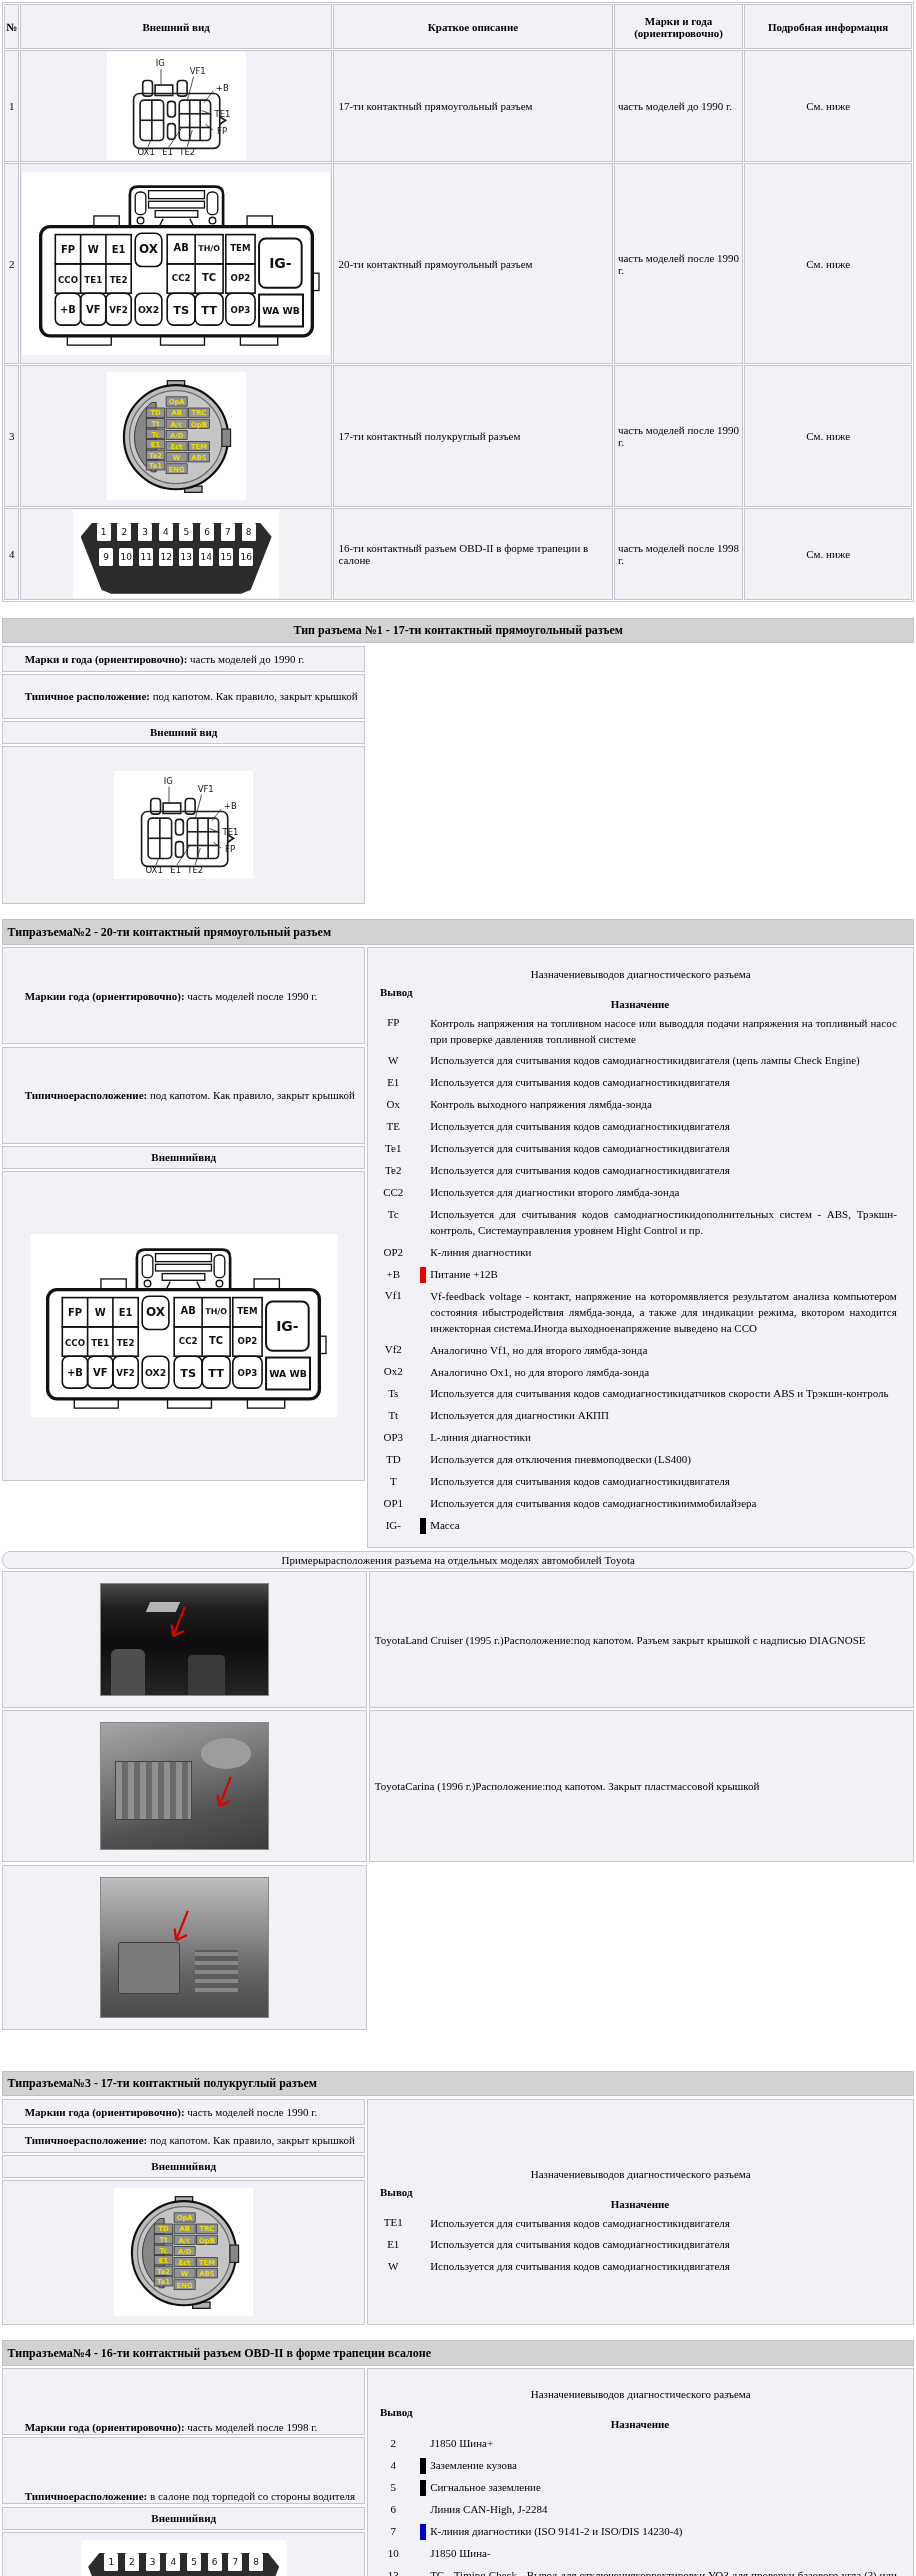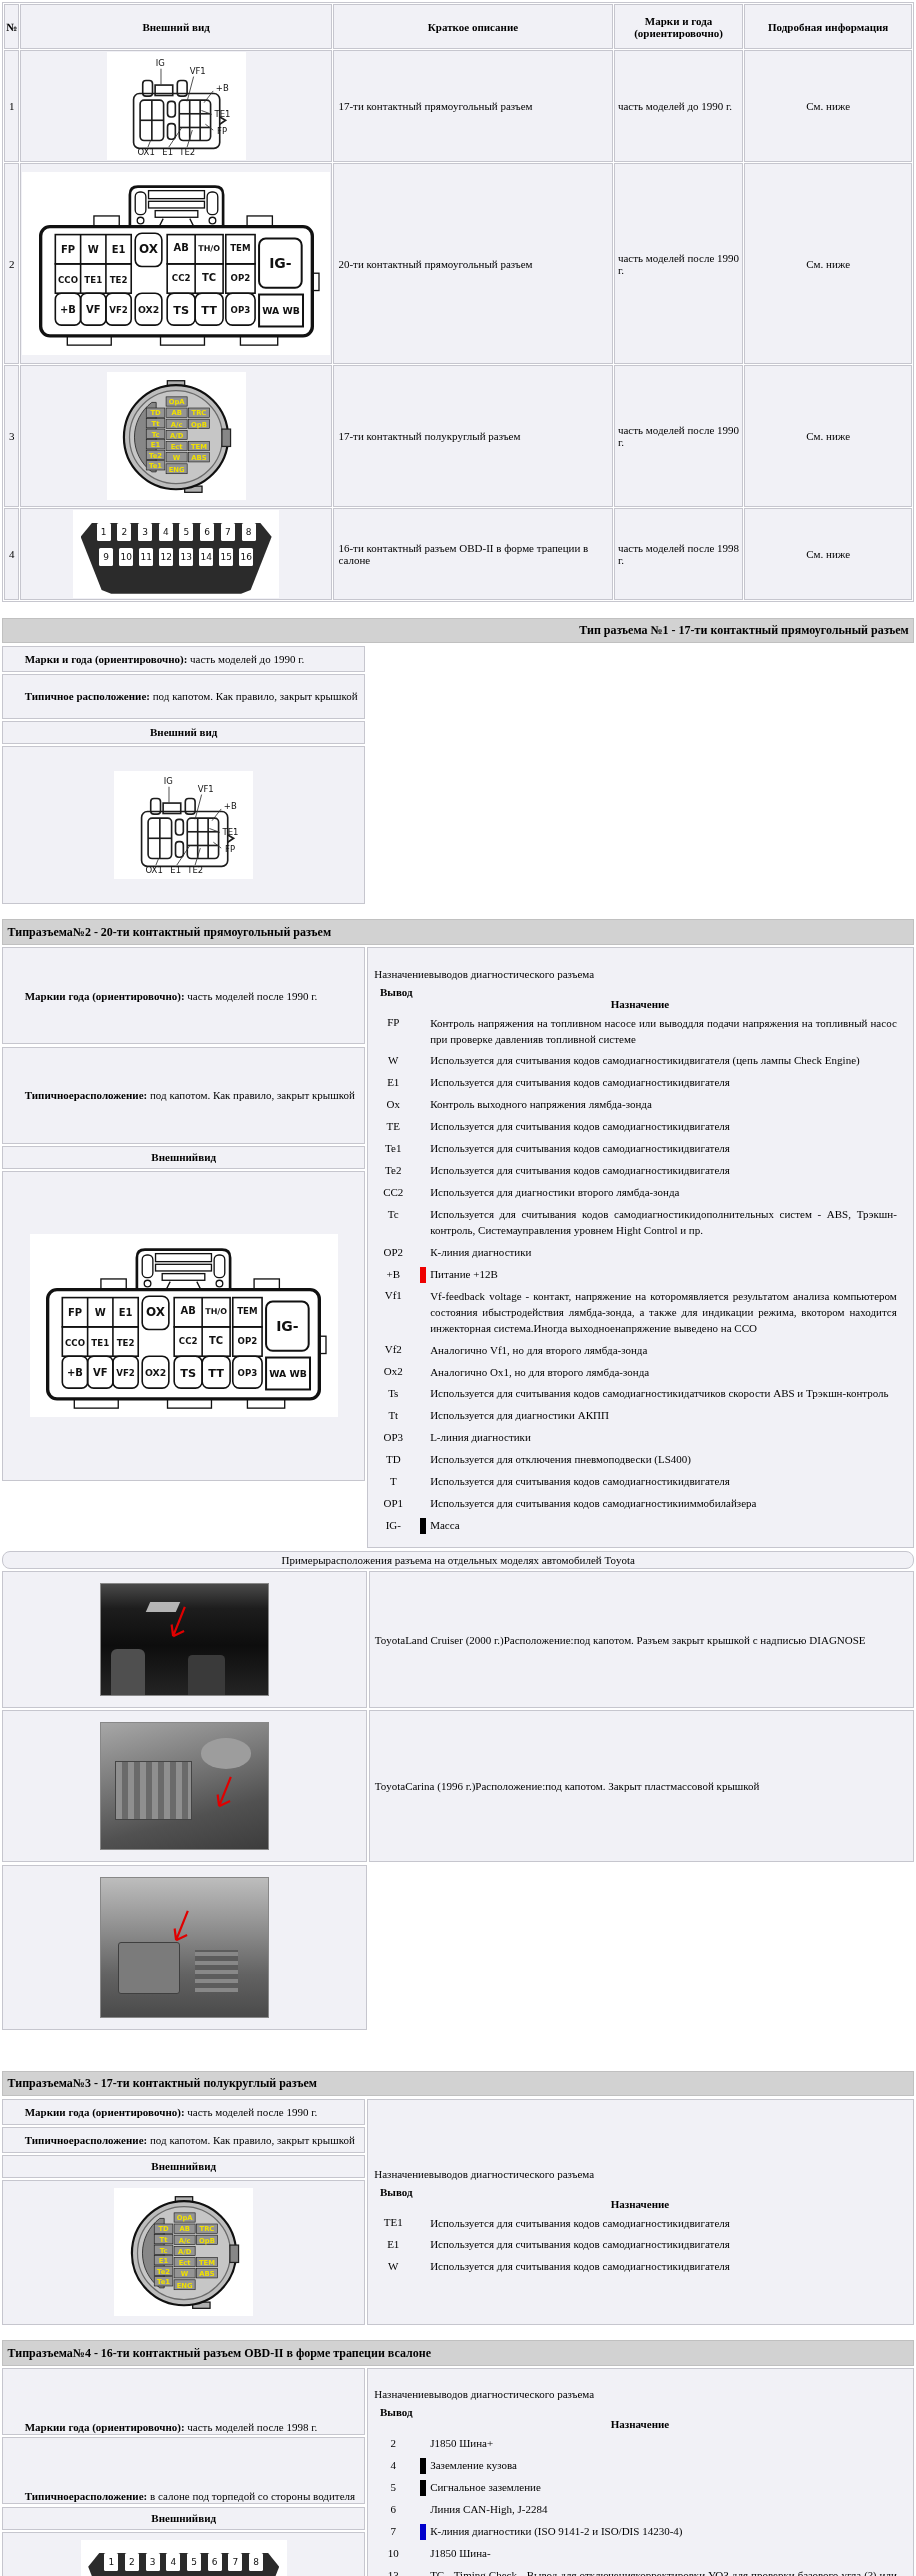--- a/index.html
+++ b/index.html
@@ -20,37 +20,37 @@
   td.c-view{text-align:center;}
   td.c-desc{padding:3px 4.4px;}
   td.c-marks{padding:3px 3px;}
   td.c-info{text-align:center;}
   .dwrap{background:#fff;display:inline-block;padding:4.4px 7.4px;line-height:0;}
 
   
   .sec{margin-top:15.5px;width:912px;}
   .sec-header{background:#d2d2d2;border:0.7px solid #c0c0c0;font-weight:bold;
     font-size:12px;padding:4.4px 4.4px;}
-  .sec-header.center{text-align:right;}
+  .sec-header.center{text-align:center;}
   .sec-cols{display:flex;gap:2.2px;margin-top:2.2px;align-items:stretch;}
   .sec-left{width:363px;flex:none;display:flex;flex-direction:column;gap:2.2px;}
   .line-box{display:flex;align-items:center;min-height:24px;}
   .line-box p{margin:1.5px 3px;text-indent:18.5px;text-align:justify;width:100%;}
   .h58{min-height:43px;}
   .h130{min-height:95px;}
   .h88{min-height:65px;align-items:flex-end;}
   .view-label{text-align:center;font-weight:bold;min-height:21px;
     display:flex;align-items:center;justify-content:center;}
   .dia-box{display:flex;align-items:center;justify-content:center;padding:7.4px 0;}
   .dia-box.tall{min-height:293px;}
   .dia-box.mid{min-height:141px;}
 
   
   .sec-right{flex:1;padding:3px 6px 7.4px 4.4px;}
-  .pins-title{margin:16.3px 0 6px 1.5px;}
+  .pins-title{margin:16.3px 0 6px 1.5px;text-align:center;}
   .pins-title.low{margin-top:65px;}
   .pins-head{display:flex;font-weight:bold;margin-bottom:3px;flex-direction:column;}
   .ph-pin{width:47px;text-align:center;flex:none;}
   .ph-purpose{flex:1;text-align:center;}
   .pin-row{display:flex;margin:6px 0;align-items:flex-start;}
   .pin-name{width:41px;flex:none;text-align:center;padding-top:0.7px;}
   .pin-swatch{width:6px;flex:none;margin:0 3.7px 0 6.7px;align-self:stretch;min-height:14px;}
   .pin-desc{flex:1;text-align:justify;padding-right:10.4px;line-height:1.45;}
 
   
@@ -615,21 +615,21 @@
         <div class="photo photo1">
           <div class="p-label"></div>
             <div class="p-a"></div>
             <div class="p-b"></div>
           <svg class="arrow" viewBox="0 0 34 56">
               <path d="M27 4 L11 44 M11 44 l-2 -16 M11 44 l15 -7"></path>
             </svg>
         </div>
       </div>
       <div class="box cap-box">
-        <span>ToyotaLand Cruiser (2000 г.)Расположение:под капотом. Разъем закрыт крышкой с надписью DIAGNOSE</span>
+        <span>ToyotaLand Cruiser (1995 г.)Расположение:под капотом. Разъем закрыт крышкой с надписью DIAGNOSE</span>
       </div>
     </div>
 
     <div class="photo-row">
       <div class="box photo-box">
         <div class="photo photo2">
           <div class="p-a"></div>
             <div class="p-b"></div>
           <svg class="arrow" viewBox="0 0 34 56">
               <path d="M27 4 L11 44 M11 44 l-2 -16 M11 44 l15 -7"></path>

